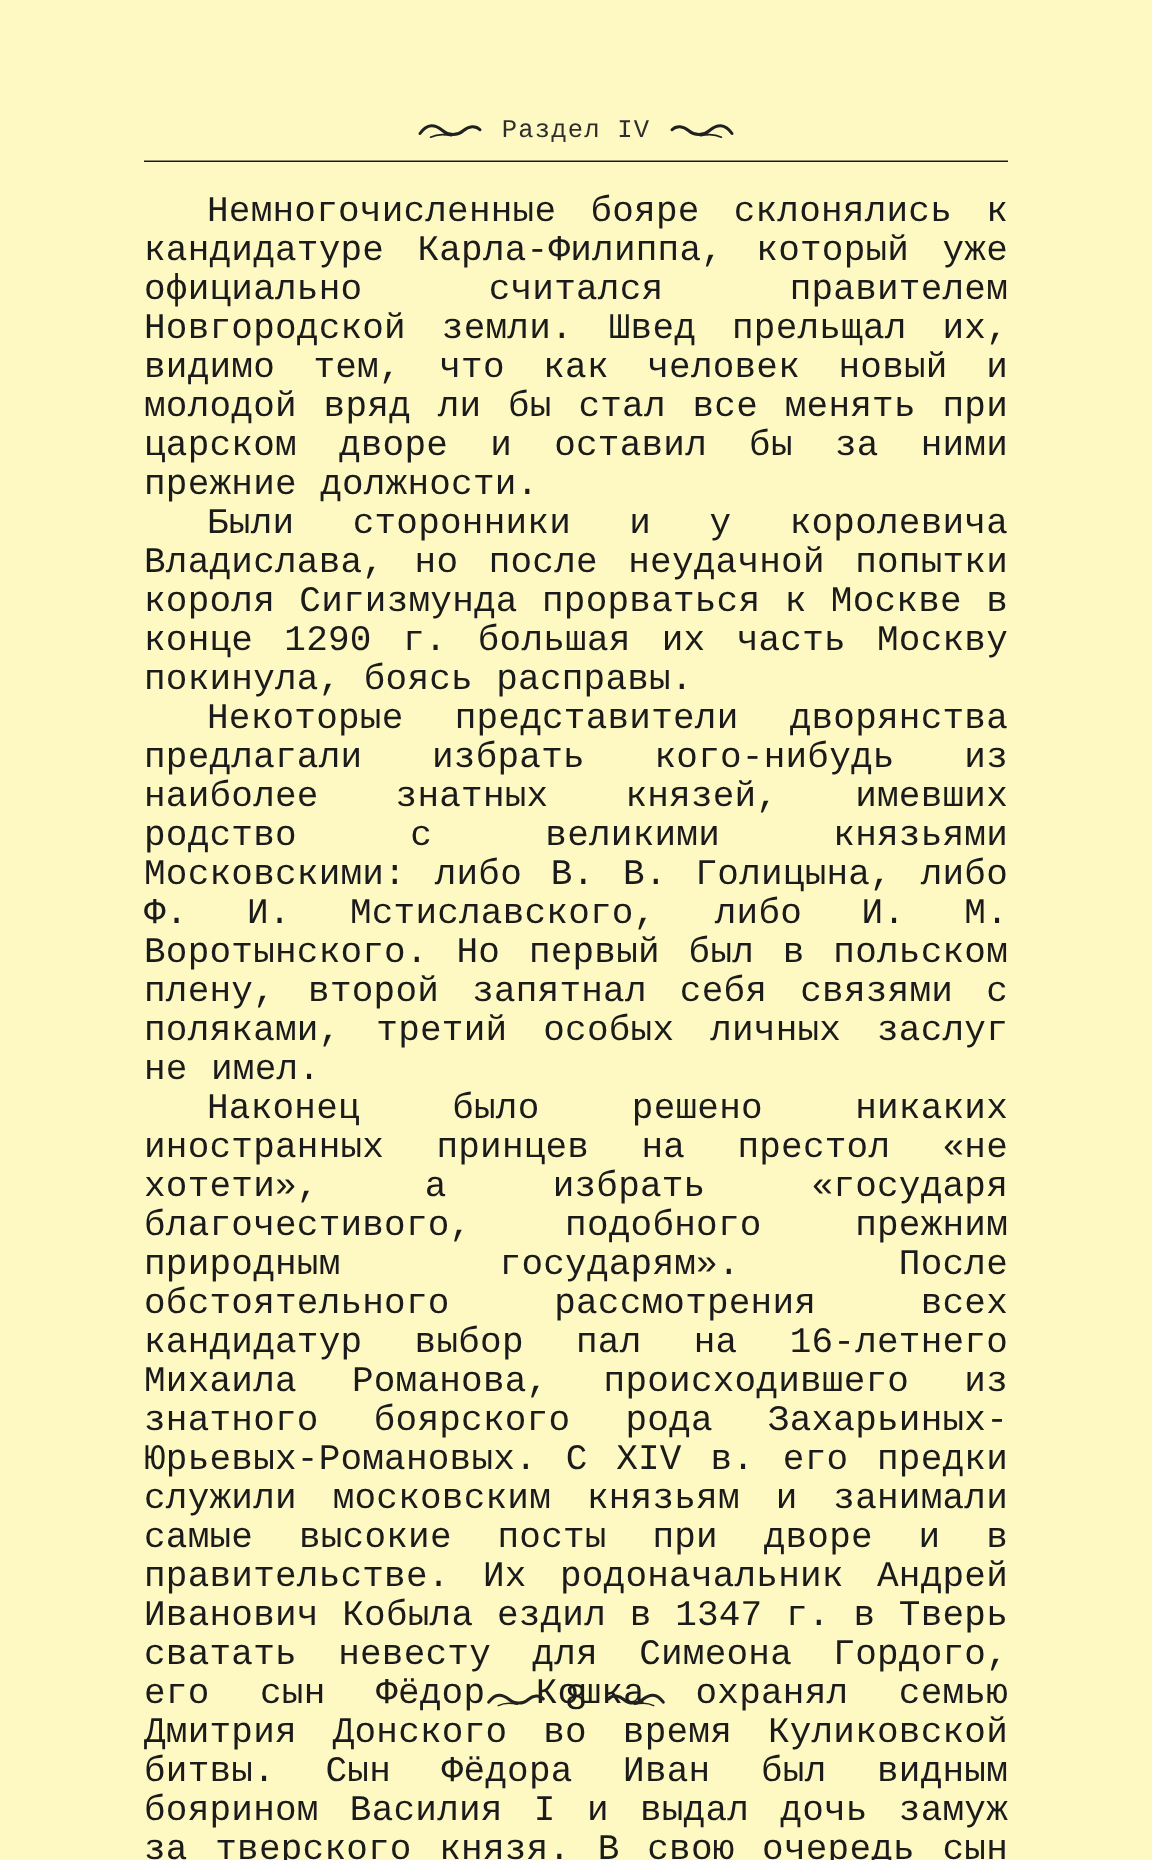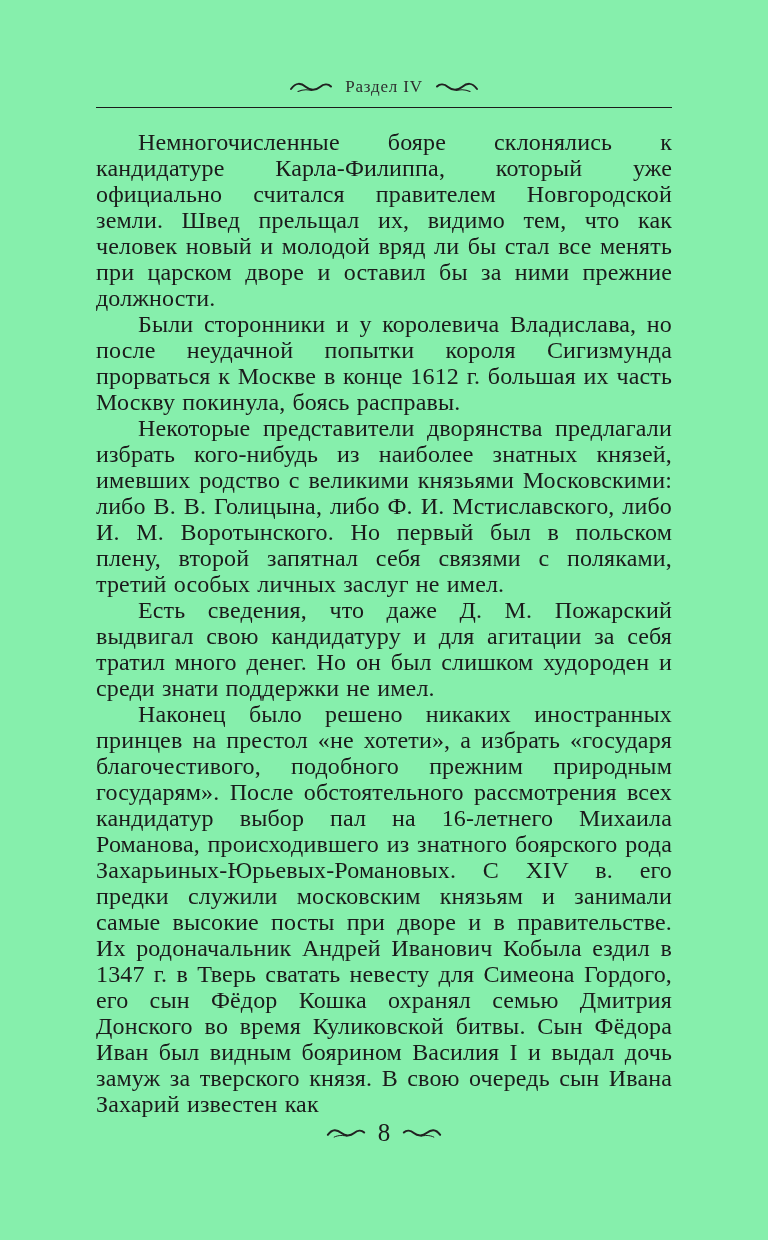--- a/index.html
+++ b/index.html
@@ -5,24 +5,24 @@
   html, body {
     margin: 0;
     padding: 0;
     background: #ffffff;
   }
   .page {
     position: relative;
     width: 768px;
     height: 1240px;
     margin: 0 auto;
-    background: #86efac;
+    background: #fef9c3;
     box-sizing: border-box;
     padding: 76px 96px 0 96px;
-    font-family: Liberation Serif, serif;
+    font-family: Liberation Mono, monospace;
     color: #1b1b1b;
     overflow: hidden;
   }
   .page-header {
     display: flex;
     align-items: center;
     justify-content: center;
     gap: 12px;
     height: 22px;
   }
@@ -96,23 +96,22 @@
         <path d="M2 9 C7 2, 12 3, 17 7 C21 10.5, 27 10.5, 31 7 C34.5 4, 39 3.5, 42 6.5" stroke-width="2"></path>
         <path d="M9 11.5 C14 9, 19 9.5, 23 10.5" stroke-width="1.1"></path>
       </svg>
     </span>
   </div>
 
   <hr class="header-rule">
 
   <div class="body-text">
     <p>Немногочисленные бояре склонялись к кандидатуре Карла-Филиппа, который уже официально считался правителем Новгородской земли. Швед прельщал их, видимо тем, что как человек новый и молодой вряд ли бы стал все менять при царском дворе и оставил бы за ними прежние должности.</p>
-    <p>Были сторонники и у королевича Владислава, но после неудачной попытки короля Сигизмунда прорваться к Москве в конце 1612 г. большая их часть Москву покинула, боясь расправы.</p>
+    <p>Были сторонники и у королевича Владислава, но после неудачной попытки короля Сигизмунда прорваться к Москве в конце 1290 г. большая их часть Москву покинула, боясь расправы.</p>
     <p>Некоторые представители дворянства предлагали избрать кого-нибудь из наиболее знатных князей, имевших родство с великими князьями Московскими: либо В. В. Голицына, либо Ф. И. Мстиславского, либо И. М. Воротынского. Но первый был в польском плену, второй запятнал себя связями с поляками, третий особых личных заслуг не имел.</p>
-    <p>Есть сведения, что даже Д. М. Пожарский выдвигал свою кандидатуру и для агитации за себя тратил много денег. Но он был слишком худороден и среди знати поддержки не имел.</p>
     <p>Наконец было решено никаких иностранных принцев на престол «не хотети», а избрать «государя благочестивого, подобного прежним природным государям». После обстоятельного рассмотрения всех кандидатур выбор пал на 16-летнего Михаила Романова, происходившего из знатного боярского рода Захарьиных-Юрьевых-Романовых. С XIV в. его предки служили московским князьям и занимали самые высокие посты при дворе и в правительстве. Их родоначальник Андрей Иванович Кобыла ездил в 1347 г. в Тверь сватать невесту для Симеона Гордого, его сын Фёдор Кошка охранял семью Дмитрия Донского во время Куликовской битвы. Сын Фёдора Иван был видным боярином Василия I и выдал дочь замуж за тверского князя. В свою очередь сын Ивана Захарий известен как</p>
   </div>
 
   <div class="page-footer">
     <span class="ornament">
       <svg class="swash" width="40" height="14" viewBox="0 0 44 14" aria-hidden="true">
         <path d="M2 9 C7 2, 12 3, 17 7 C21 10.5, 27 10.5, 31 7 C34.5 4, 39 3.5, 42 6.5" stroke-width="2.2"></path>
         <path d="M9 11.5 C14 9, 19 9.5, 23 10.5" stroke-width="1.1"></path>
       </svg>
     </span>

